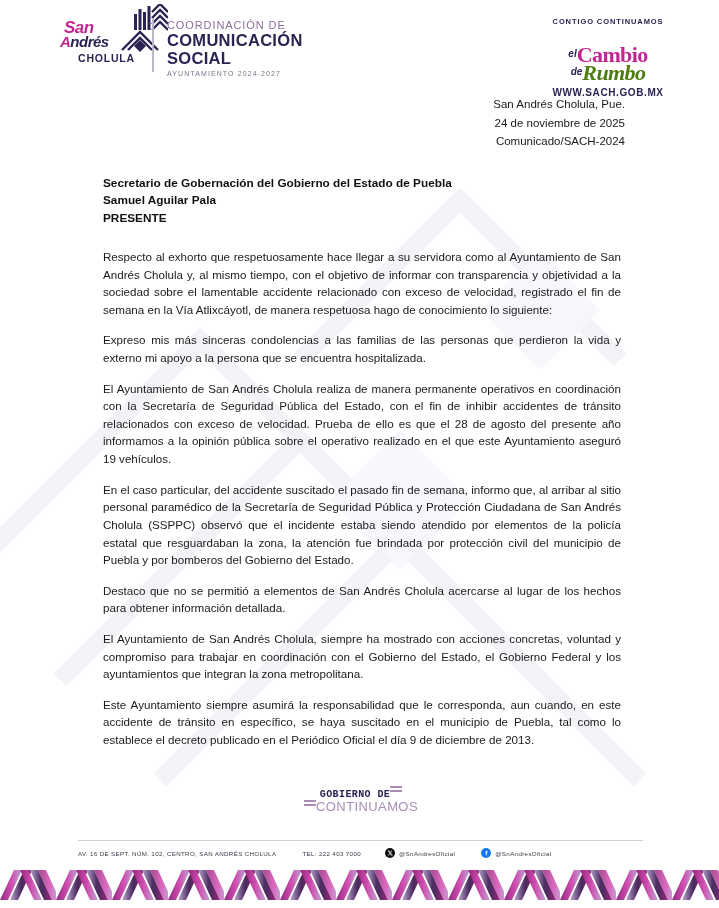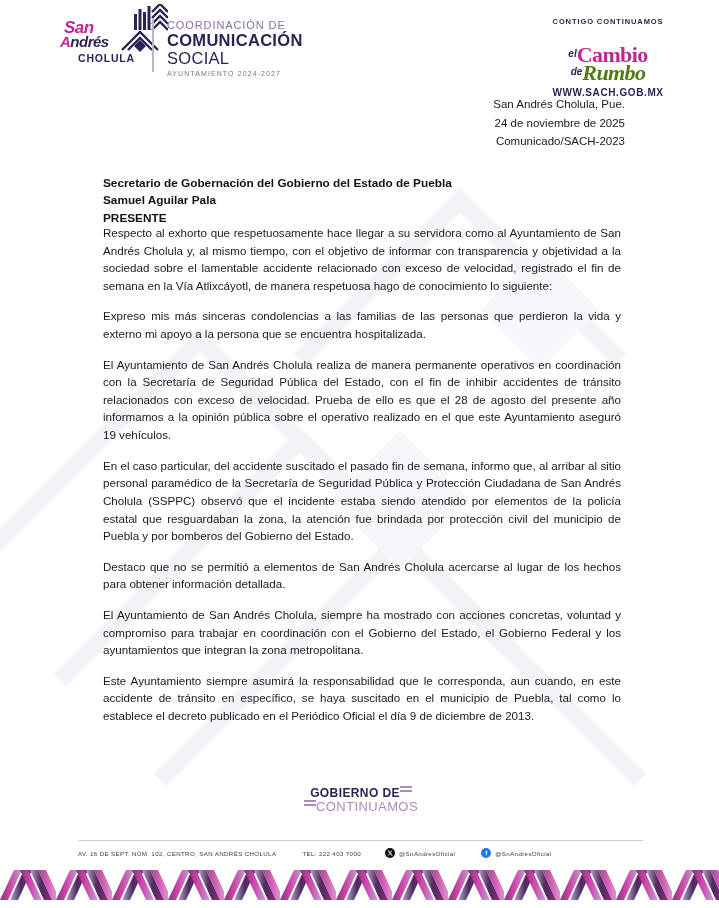--- a/index.html
+++ b/index.html
@@ -93,21 +93,21 @@
   }
   .coord-line2 {
     font-size: 16.5px;
     font-weight: bold;
     color: #2b2452;
     letter-spacing: 0.3px;
     line-height: 1.12;
   }
   .coord-line3 {
     font-size: 16.5px;
-    font-weight: normal;
+    font-weight: bold;
     color: #2b2452;
     letter-spacing: 0.3px;
     line-height: 1.12;
   }
   .coord-line4 {
     font-size: 7px;
     color: #7b7388;
     letter-spacing: 1.1px;
     margin-top: 2px;
   }
@@ -177,44 +177,45 @@
     width: 520px;
     font-size: 11.8px;
     font-weight: bold;
     color: #111111;
     line-height: 1.48;
   }
 
   
   #body-copy {
     position: absolute;
-    left: 103px; top: 224px;
+    left: 103px; top: 248px;
     width: 518px;
     font-size: 11.6px;
     color: #1a1a1a;
     text-align: justify;
     line-height: 1.52;
   }
   #body-copy p {
     margin: 0 0 13px 0;
   }
 
   
   #seal {
     position: absolute;
     left: 296px; top: 786px;
     width: 130px;
     text-align: center;
   }
   .seal-l1 {
-    font-size: 12px;
+    font-size: 10px;
     font-weight: bold;
     color: #2b2452;
     letter-spacing: 0.4px;
     white-space: nowrap;
+    font-family: Liberation Mono, monospace;
   }
   .seal-l2 {
     font-size: 13px;
     color: #a98cb8;
     letter-spacing: 0.4px;
     white-space: nowrap;
     margin-top: -1px;
   }
   .seal-dash {
     display: inline-block;
@@ -342,21 +343,21 @@
           <span class="rumbo-pre">de</span><span class="rumbo-rumbo">Rumbo</span>
         </div>
       </div>
       <div class="rumbo-url">WWW.SACH.GOB.MX</div>
     </div>
   </div>
 
   <div id="date-block">
     <div>San Andrés Cholula, Pue.</div>
     <div>24 de noviembre de 2025</div>
-    <div>Comunicado/SACH-2023</div>
+    <div>Comunicado/SACH-2024</div>
   </div>
 
   <div id="addressee">
     <div>Secretario de Gobernación del Gobierno del Estado de Puebla</div>
     <div>Samuel Aguilar Pala</div>
     <div>PRESENTE</div>
   </div>
 
   <div id="body-copy">
     <p>Respecto al exhorto que respetuosamente hace llegar a su servidora como al Ayuntamiento de San Andrés Cholula y, al mismo tiempo, con el objetivo de informar con transparencia y objetividad a la sociedad sobre el lamentable accidente relacionado con exceso de velocidad, registrado el fin de semana en la Vía Atlixcáyotl, de manera respetuosa hago de conocimiento lo siguiente:</p>

